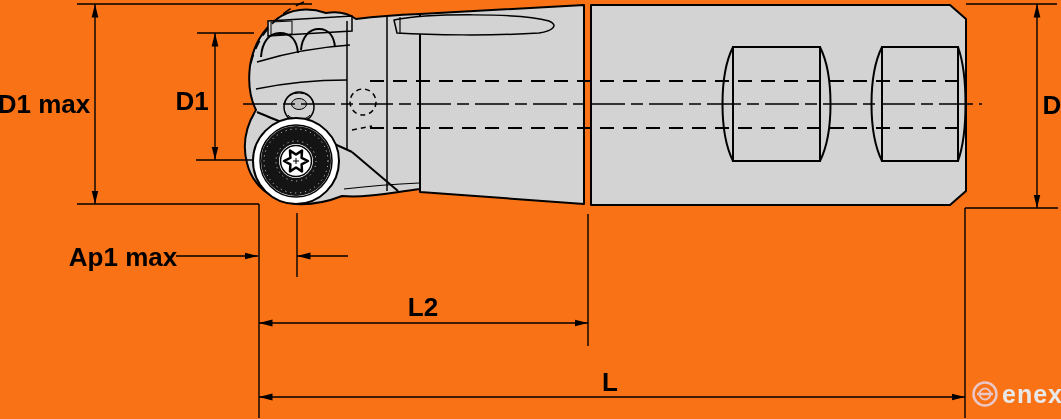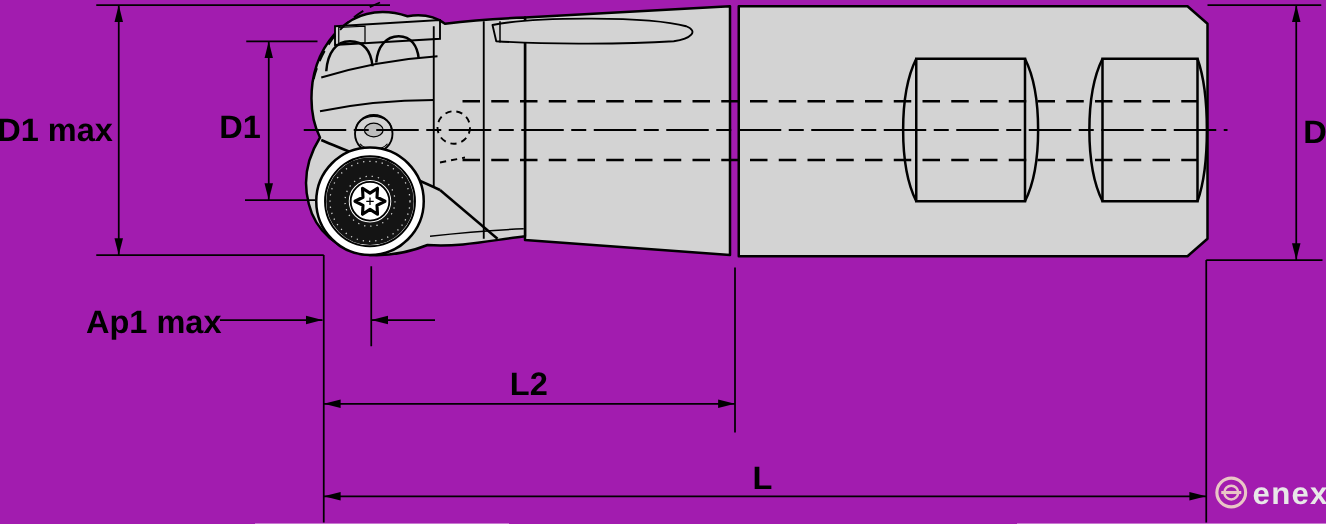--- a/index.html
+++ b/index.html
@@ -1,19 +1,19 @@
 <!DOCTYPE html>
 <html><head>
 <meta charset="utf-8">
 <style>
   html,body{margin:0;padding:0;background:#fff;}
   .stage{
     position:relative;
     width:1061px;height:419px;
-    background:#a21caf;
+    background:#f97316;
     font-family:"Liberation Sans", sans-serif;
     overflow:hidden;
   }
   svg{display:block;}
   text.dim{
     font-family:"Liberation Sans", sans-serif;
     font-weight:bold;
     font-size:26px;
     fill:#000;
   }

